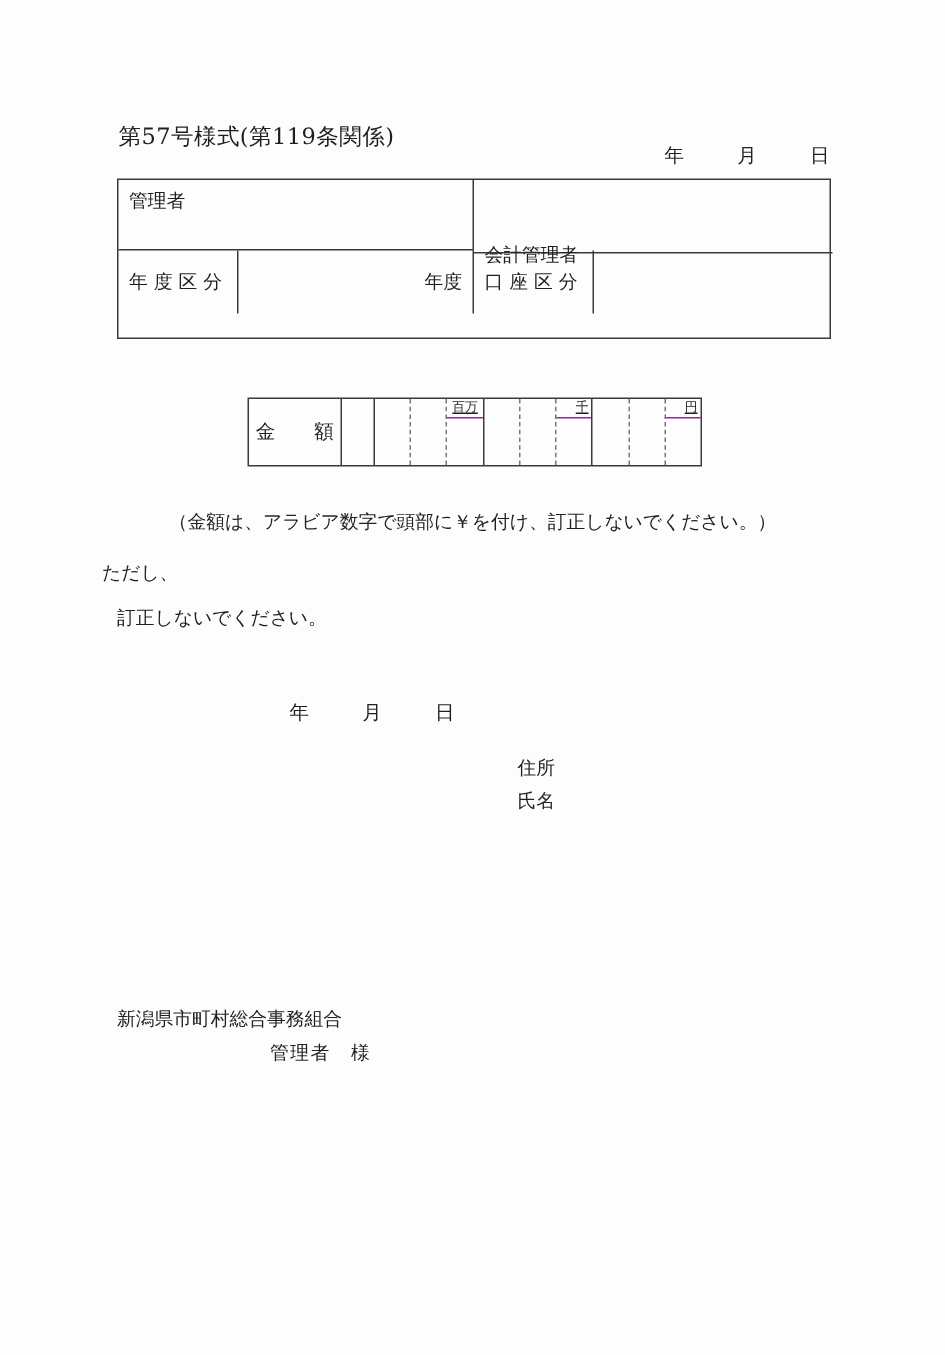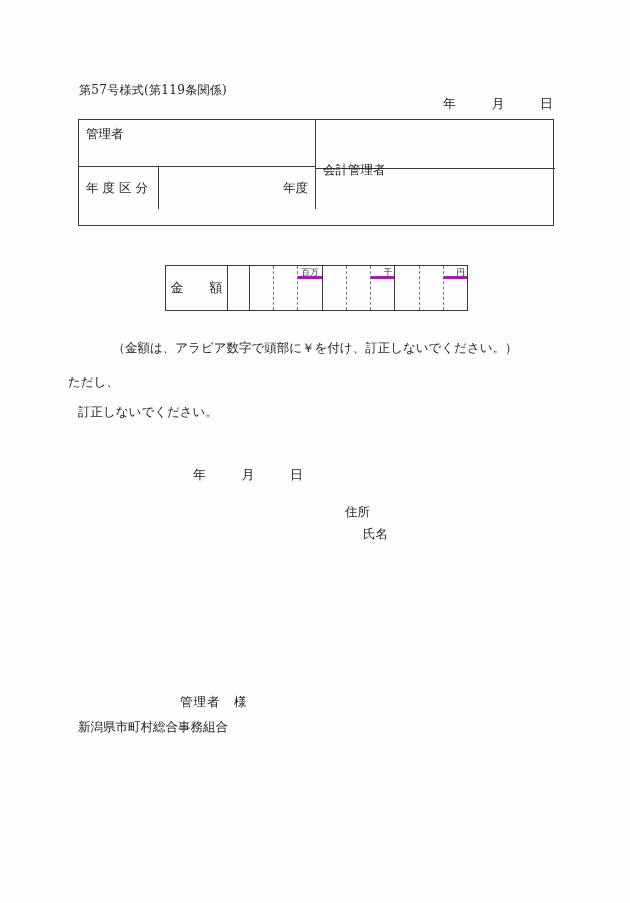--- a/index.html
+++ b/index.html
@@ -11,21 +11,21 @@
     margin: 0 auto;
     background: #fdfdfd;
     font-family: "DejaVu Serif", "Liberation Serif", serif;
     color: #1f1f1f;
     overflow: hidden;
   }
   .abs { position: absolute; }
   .txt-12 { font-size: 12.5px; line-height: 1.2; }
 
   
-  .form-number { left: 79px; top: 82px; font-size: 12px; letter-spacing: 0.3px; }
+  .form-number { left: 79px; top: 82px; font-size: 15px; letter-spacing: 0.3px; }
 
   
   .date-row { display: flex; justify-content: space-between; font-size: 13px; }
   .date-top { left: 443px; top: 95px; width: 110px; }
   .date-mid { left: 193px; top: 466px; width: 110px; }
 
   
   .admin-table {
     left: 78px; top: 119px; width: 476px; height: 107px;
     display: grid;
@@ -54,33 +54,33 @@
     width: 62px; border-right: 1px solid #3a3a3a;
     display: flex; align-items: center; justify-content: center;
   }
   .amt-first-cell { width: 22px; border-right: 1px solid #3a3a3a; }
   .digit-group { flex: 1; display: flex; border-right: 1px solid #3a3a3a; }
   .digit-group.last { border-right: none; }
   .digit-col { flex: 1; border-left: 1px dashed #777; position: relative; }
   .digit-col.first { border-left: none; }
   .unit-box {
     display: block; height: 13px; line-height: 12px;
-    border-bottom: 3px solid #a21caf;
+    border-bottom: 1px solid #a21caf;
     font-size: 8.5px; text-align: right; padding-right: 2px;
     white-space: nowrap; overflow: hidden; text-decoration: underline;
   }
   .unit-box.center { text-align: center; padding-right: 0; }
 
   
   .note-line { left: 0; top: 340px; width: 100%; text-align: center; font-size: 12.5px; }
   .proviso { left: 68px; top: 374px; text-align: center; }
   .request-line { left: 78px; top: 404px; }
   .address-label { left: 345px; top: 504px; }
-  .name-label { left: 363px; top: 526px; }
-  .organization { left: 78px; top: 671px; margin-top: 48px; }
+  .name-label { left: 345px; top: 526px; }
+  .organization { left: 78px; top: 671px; }
   .addressee { left: 180px; top: 694px; letter-spacing: 1px; }
 </style>
 </head>
 <body>
 
 <div class="page">
 
   <div class="abs form-number">第57号様式(第119条関係)</div>
 
   <div class="abs date-row date-top">
@@ -94,20 +94,23 @@
       <span>管理者</span>
     </div>
     <div class="at-r1 last">
       <span>会計管理者</span>
     </div>
     <div class="at-r2">
       <span>年 度 区 分</span>
     </div>
     <div class="at-r2 right-align">
       <span>年度</span>
+    </div>
+    <div class="at-r2">
+      <span>口 座 区 分</span>
     </div>
     <div class="at-r2 last"></div>
   </div>
 
 
   <div class="abs amount-table">
     <div class="amt-label-cell">
       <span>金　　額</span>
     </div>
     <div class="amt-first-cell"></div>

